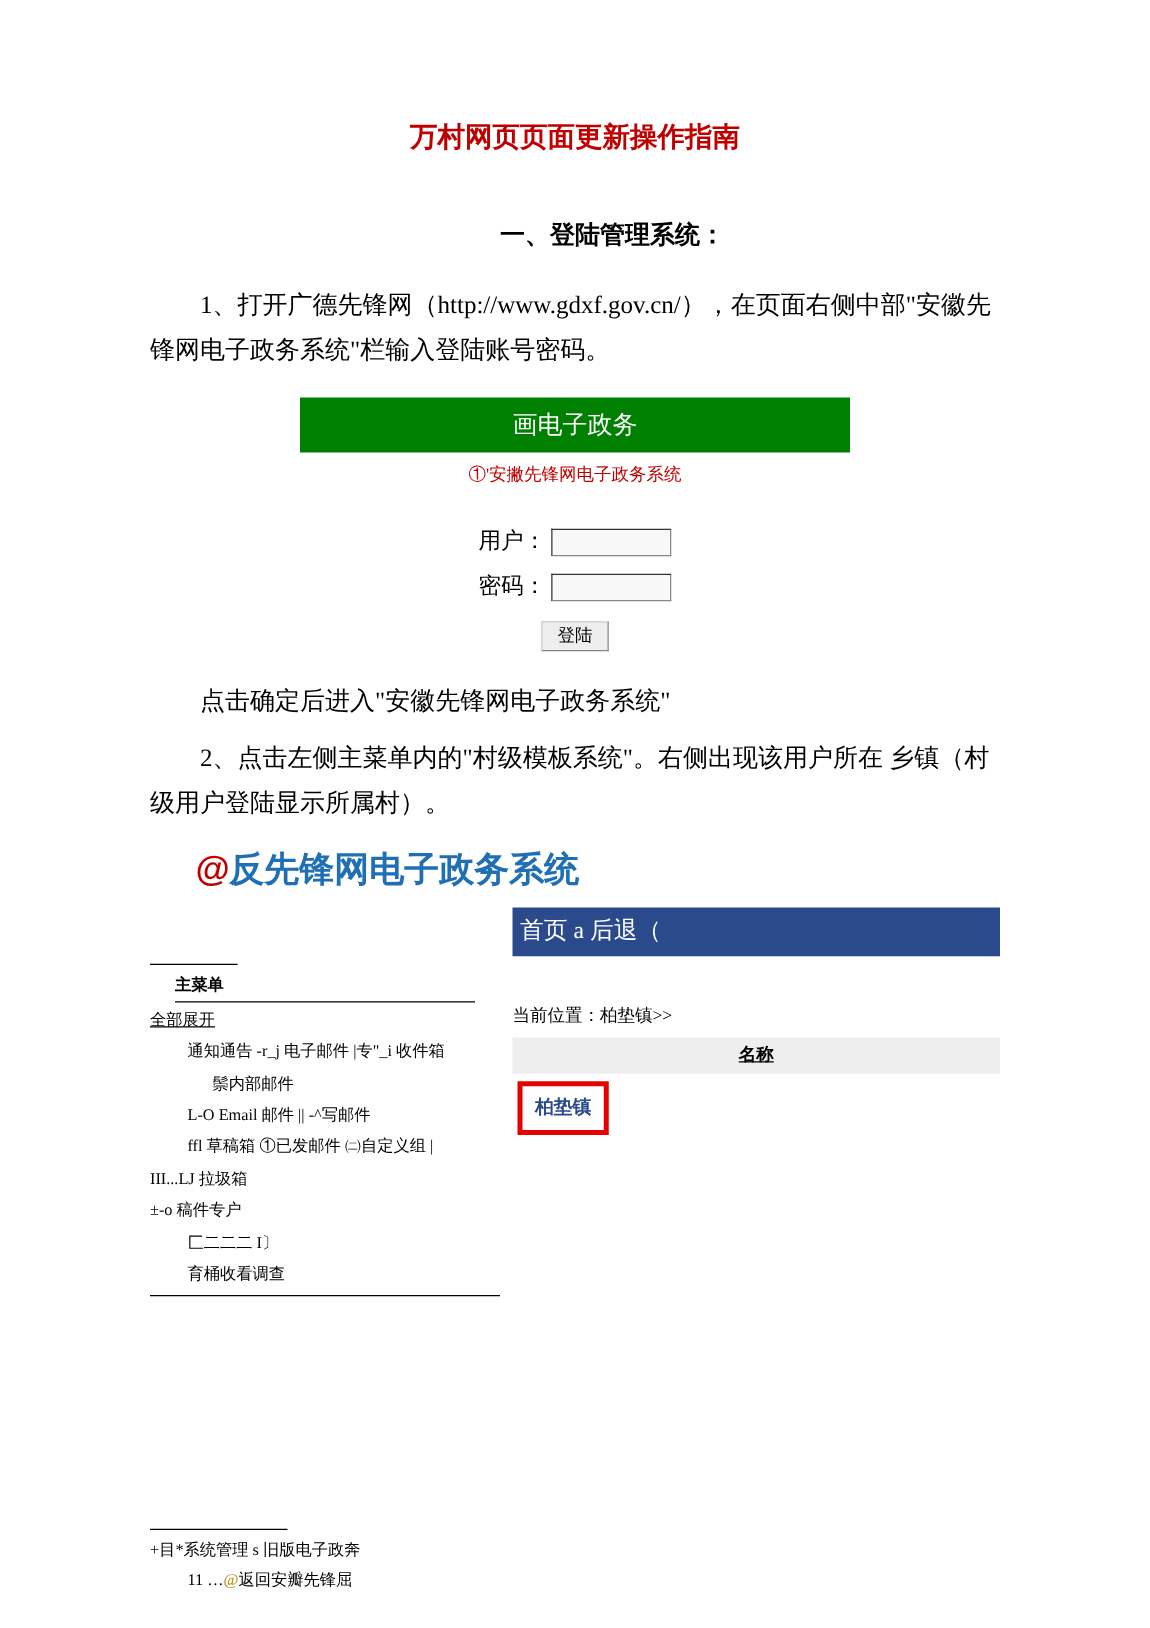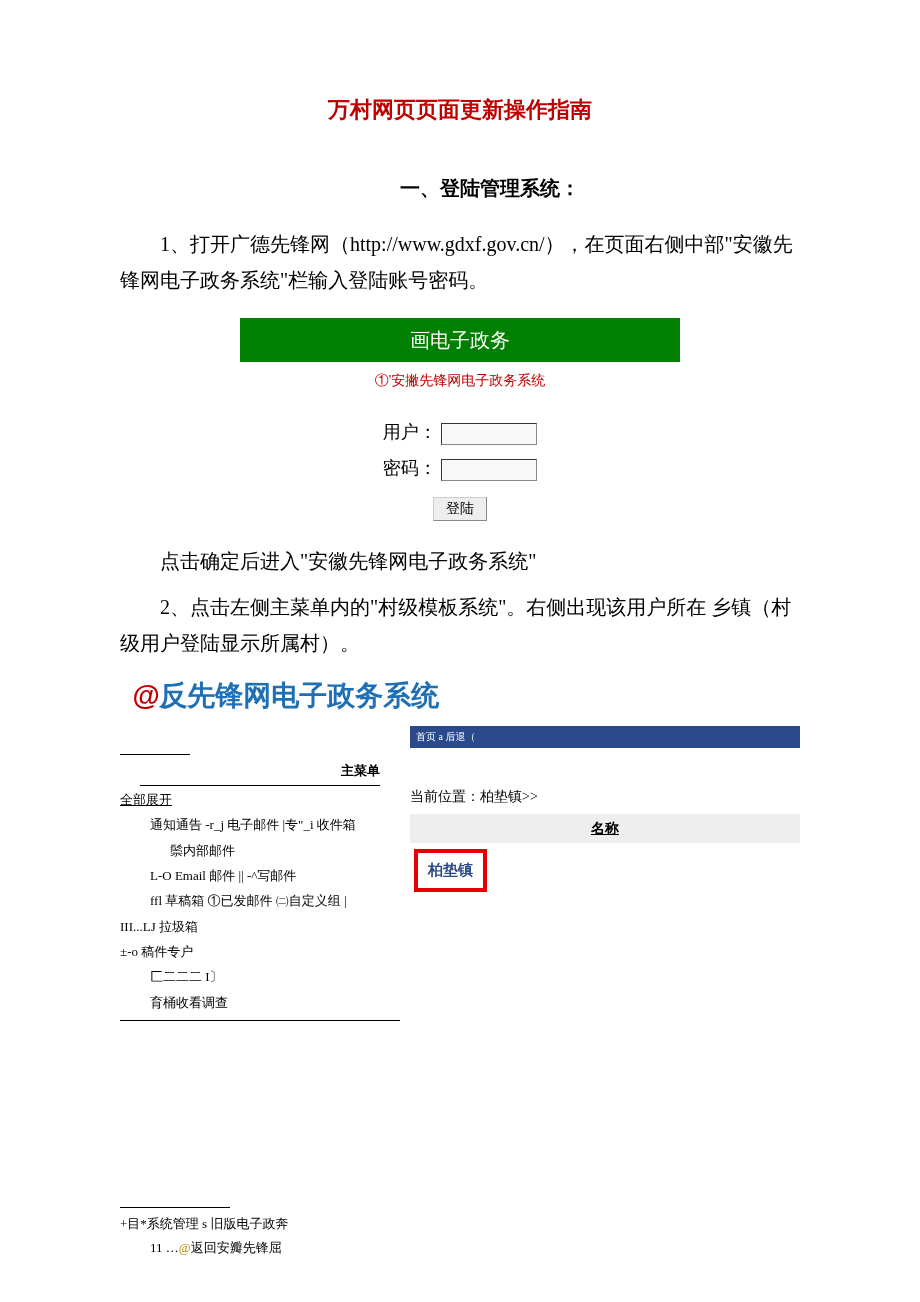--- a/index.html
+++ b/index.html
@@ -77,44 +77,44 @@
     border: 1px solid #888;
     border-top-color: #ccc;
     border-left-color: #ccc;
     background: #eee;
     cursor: pointer;
   }
   .system-title {
     font-size: 28px;
     font-weight: bold;
     font-family: "SimHei", "黑体", sans-serif;
-    margin: 10px 0 5px 12px;
+    margin: 10px 0 5px 36px;
   }
   .at { color: #c00000; font-style: italic; }
   .system-title-text { color: #1f6fb5; }
   .blue-bar {
     margin-left: 290px;
     background: #2b4a8b;
     color: #fff;
-    font-size: 10px;
+    font-size: 19px;
     padding: 2px 6px;
     font-family: "SimSun", serif;
   }
   .body-cols {
     display: flex;
     margin-top: 6px;
     font-family: "SimSun", serif;
   }
   .left-col {
     width: 280px;
     font-size: 13px;
     color: #000;
   }
   .left-col .hdr {
-    text-align: right;
+    text-align: left;
     font-weight: bold;
     border-bottom: 1px solid #000;
     padding-bottom: 2px;
     margin: 0 20px 2px 20px;
   }
   .left-col .line { border-top: 1px solid #000; margin: 0 0 4px 0; width: 70px; }
   .left-col .row { margin: 2px 0 2px 0; }
   .left-col .in1 { margin-left: 30px; }
   .left-col .in2 { margin-left: 50px; }
   .left-col .in0 { margin-left: 0; }

